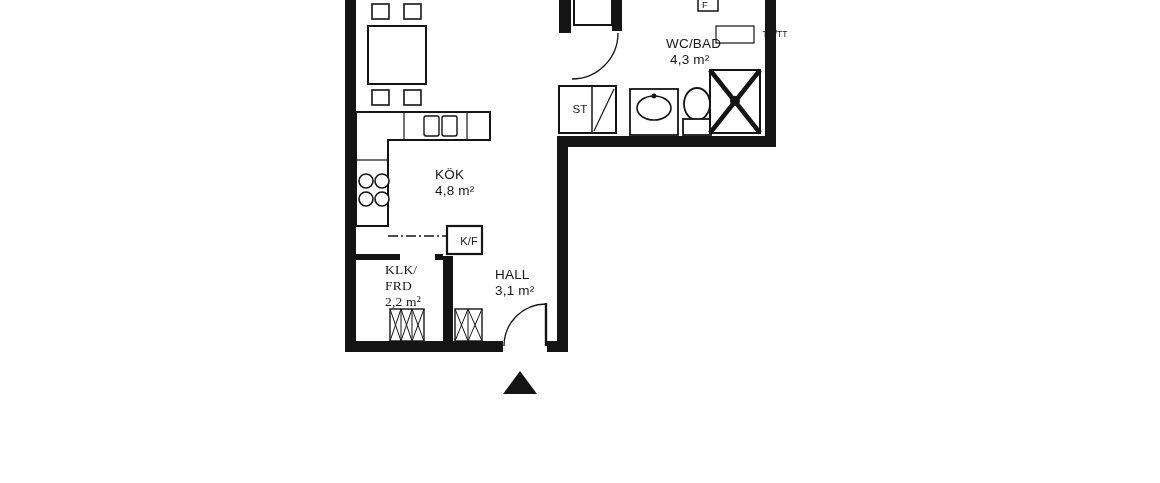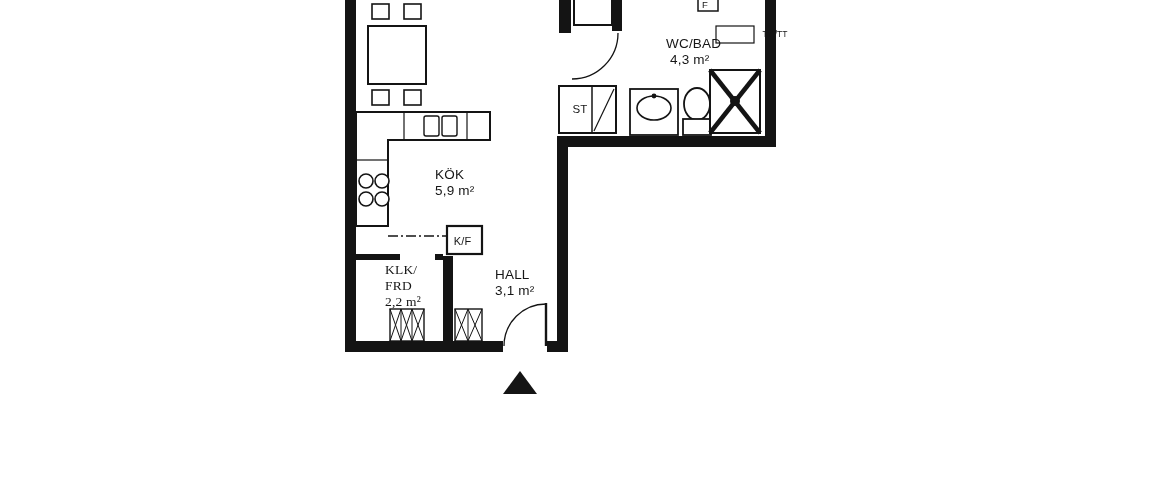--- a/index.html
+++ b/index.html
@@ -16,21 +16,21 @@
     white-space:nowrap;
   }
   .lbl .area { padding-left:4px; }
   .lbl-vardagsrum { left:443px; top:23px; }
   .lbl-wcbad      { left:666px; top:36px; }
   .lbl-kok        { left:435px; top:167px; }
   .lbl-klk        { left:385px; top:262px;font-family:Liberation Serif, serif; }
   .lbl-klk .area  { padding-left:0; }
   .lbl-hall       { left:495px; top:267px; }
   .lbl-st   { left:559px; top:101px; width:42px; text-align:center; font-size:11.5px; }
-  .lbl-kf   { left:447px; top:233px; width:31px; text-align:center; font-size:11px; }
+  .lbl-kf   { left:447px; top:233px; width:31px; text-align:right; font-size:11px; }
   .lbl-tmtt { left:716px; top:26px; width:38px; height:31px; font-size:8.5px;
               line-height:17px; text-align:center; letter-spacing:0;margin-left:40px; }
   .lbl-f    { left:702px; top:-3px; font-size:9.5px; }
 </style>
 </head>
 <body>
 
 <div class="canvas">
 
   <svg class="plan-svg" width="1160" height="483" viewBox="0 0 1160 483">
@@ -120,21 +120,21 @@
   </svg>
 
 
   <div class="lbl lbl-wcbad">
     <div>WC/BAD</div>
     <div class="area">4,3 m²</div>
   </div>
 
   <div class="lbl lbl-kok">
     <div>KÖK</div>
-    <div>5,9 m²</div>
+    <div>4,8 m²</div>
   </div>
 
   <div class="lbl lbl-klk">
     <div>KLK/</div>
     <div>FRD</div>
     <div class="area">2,2 m²</div>
   </div>
 
   <div class="lbl lbl-hall">
     <div>HALL</div>

